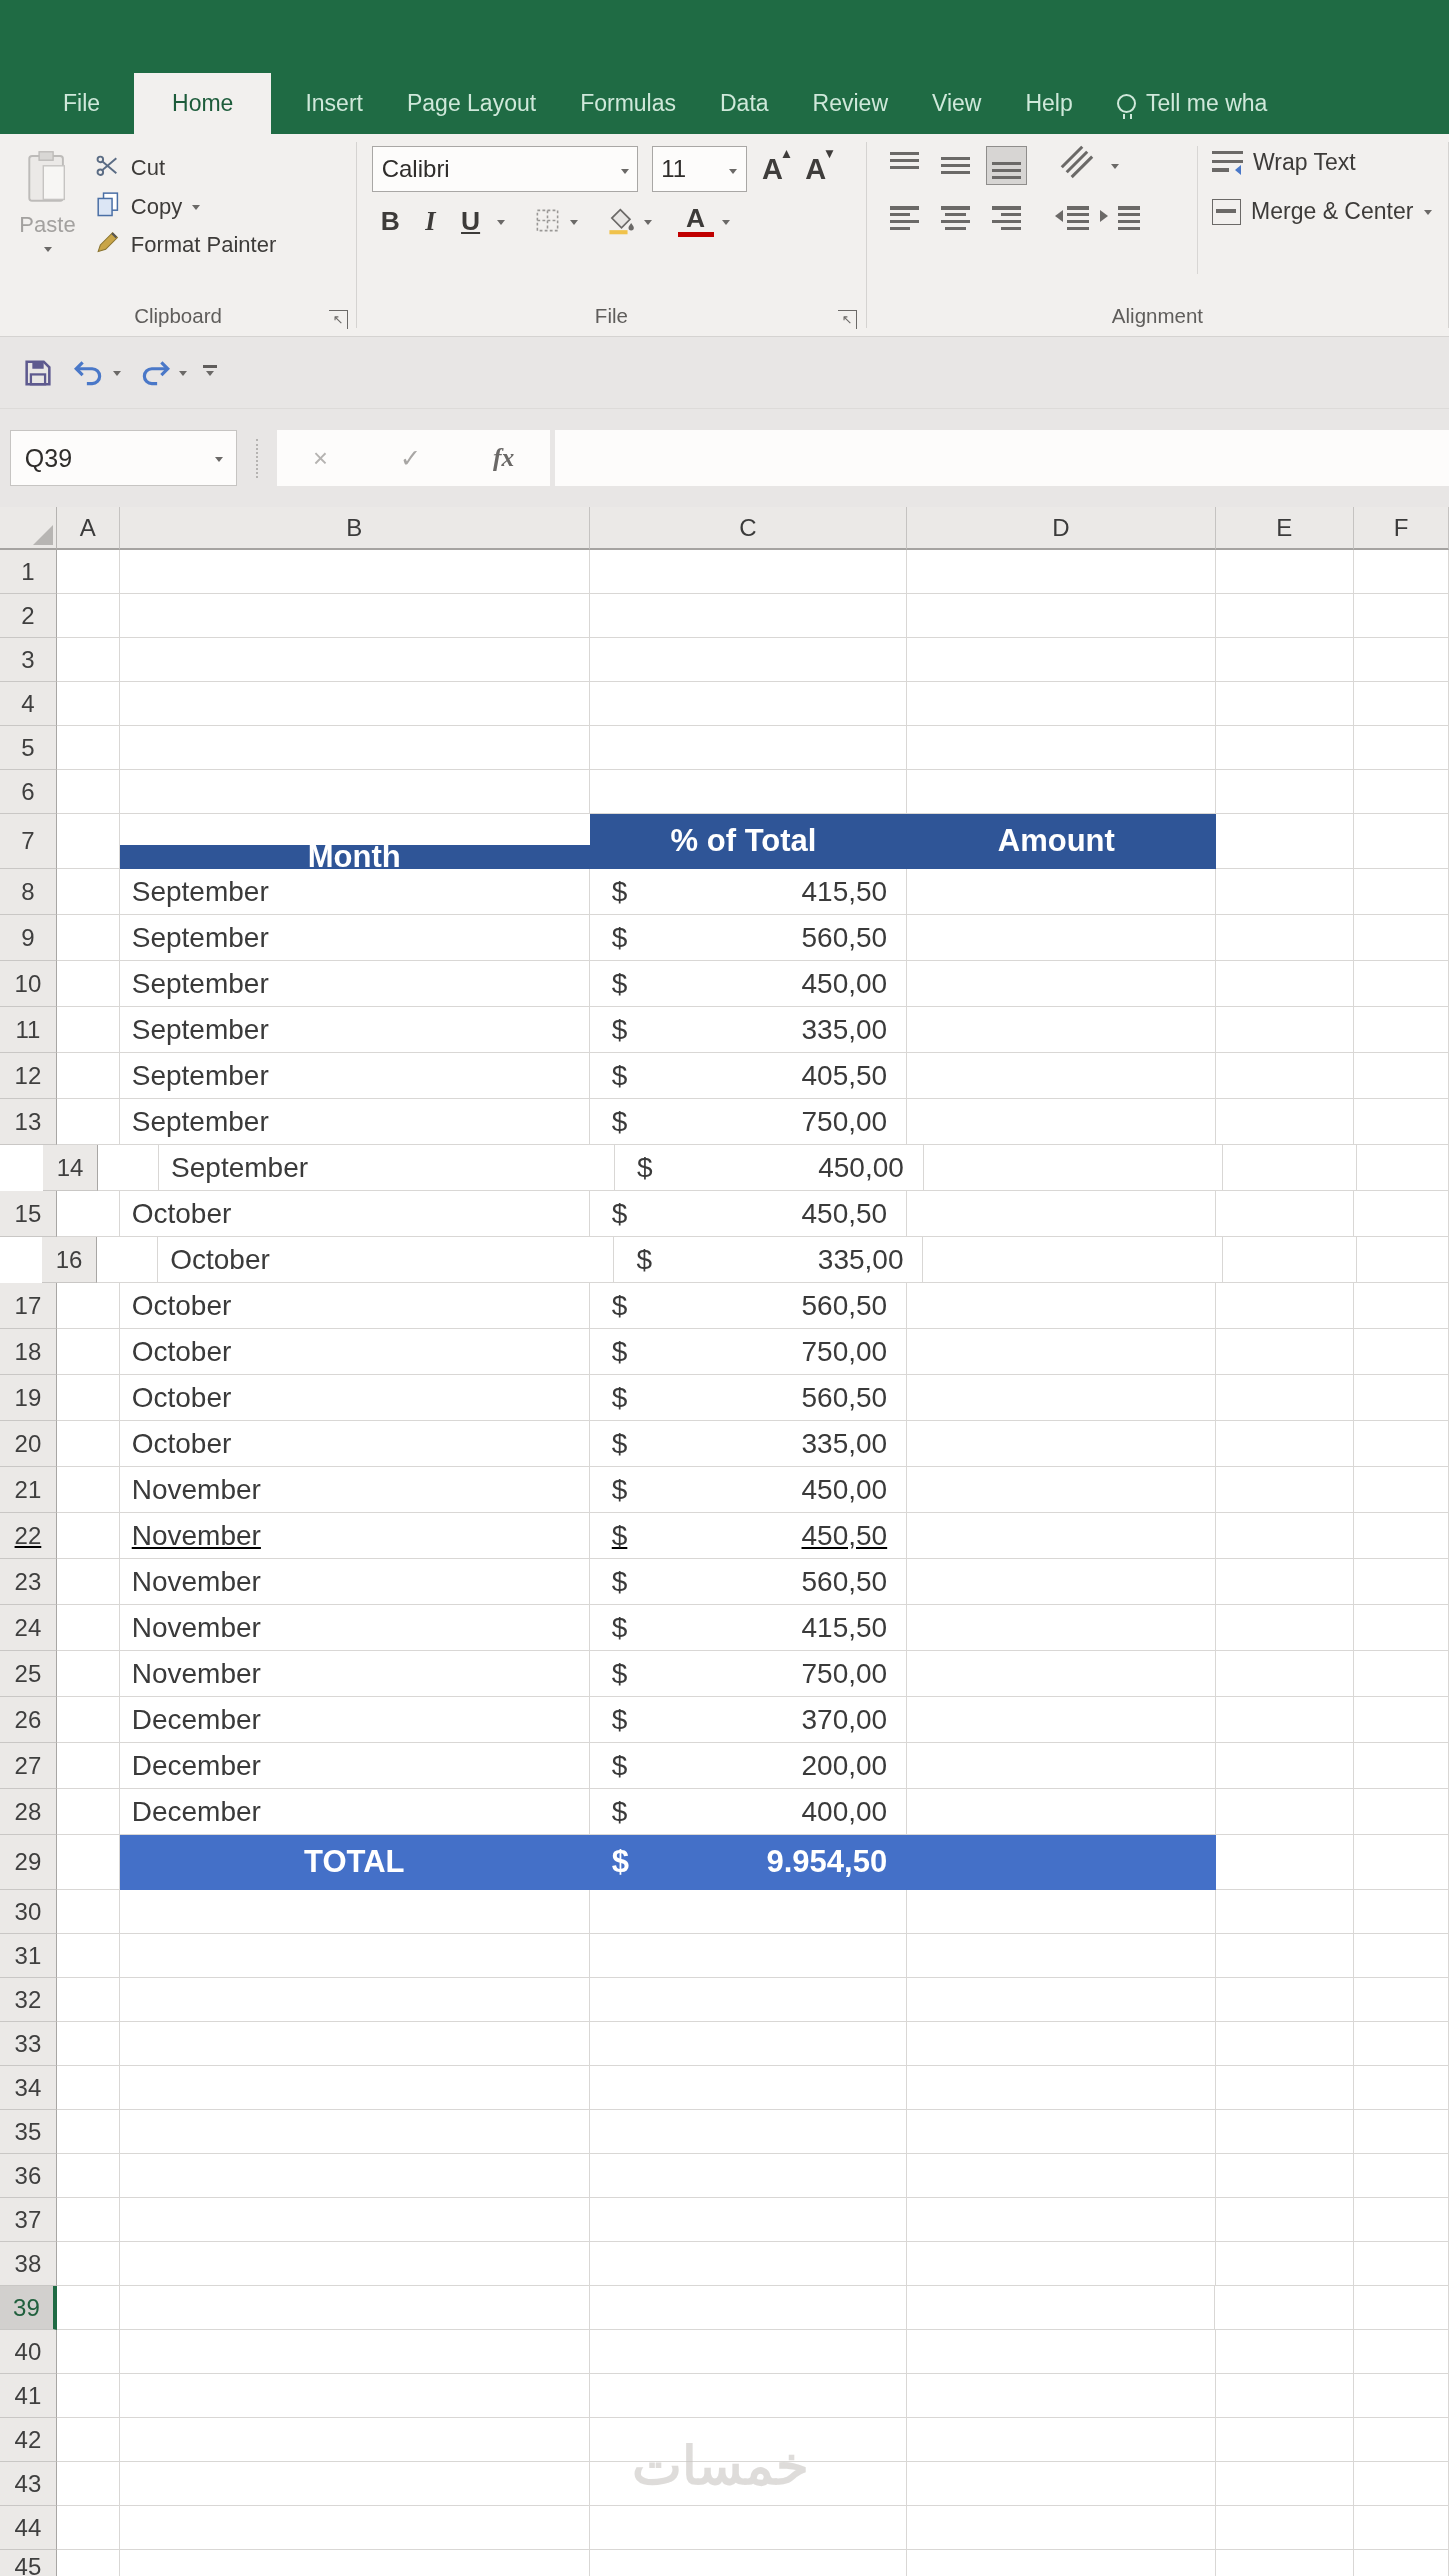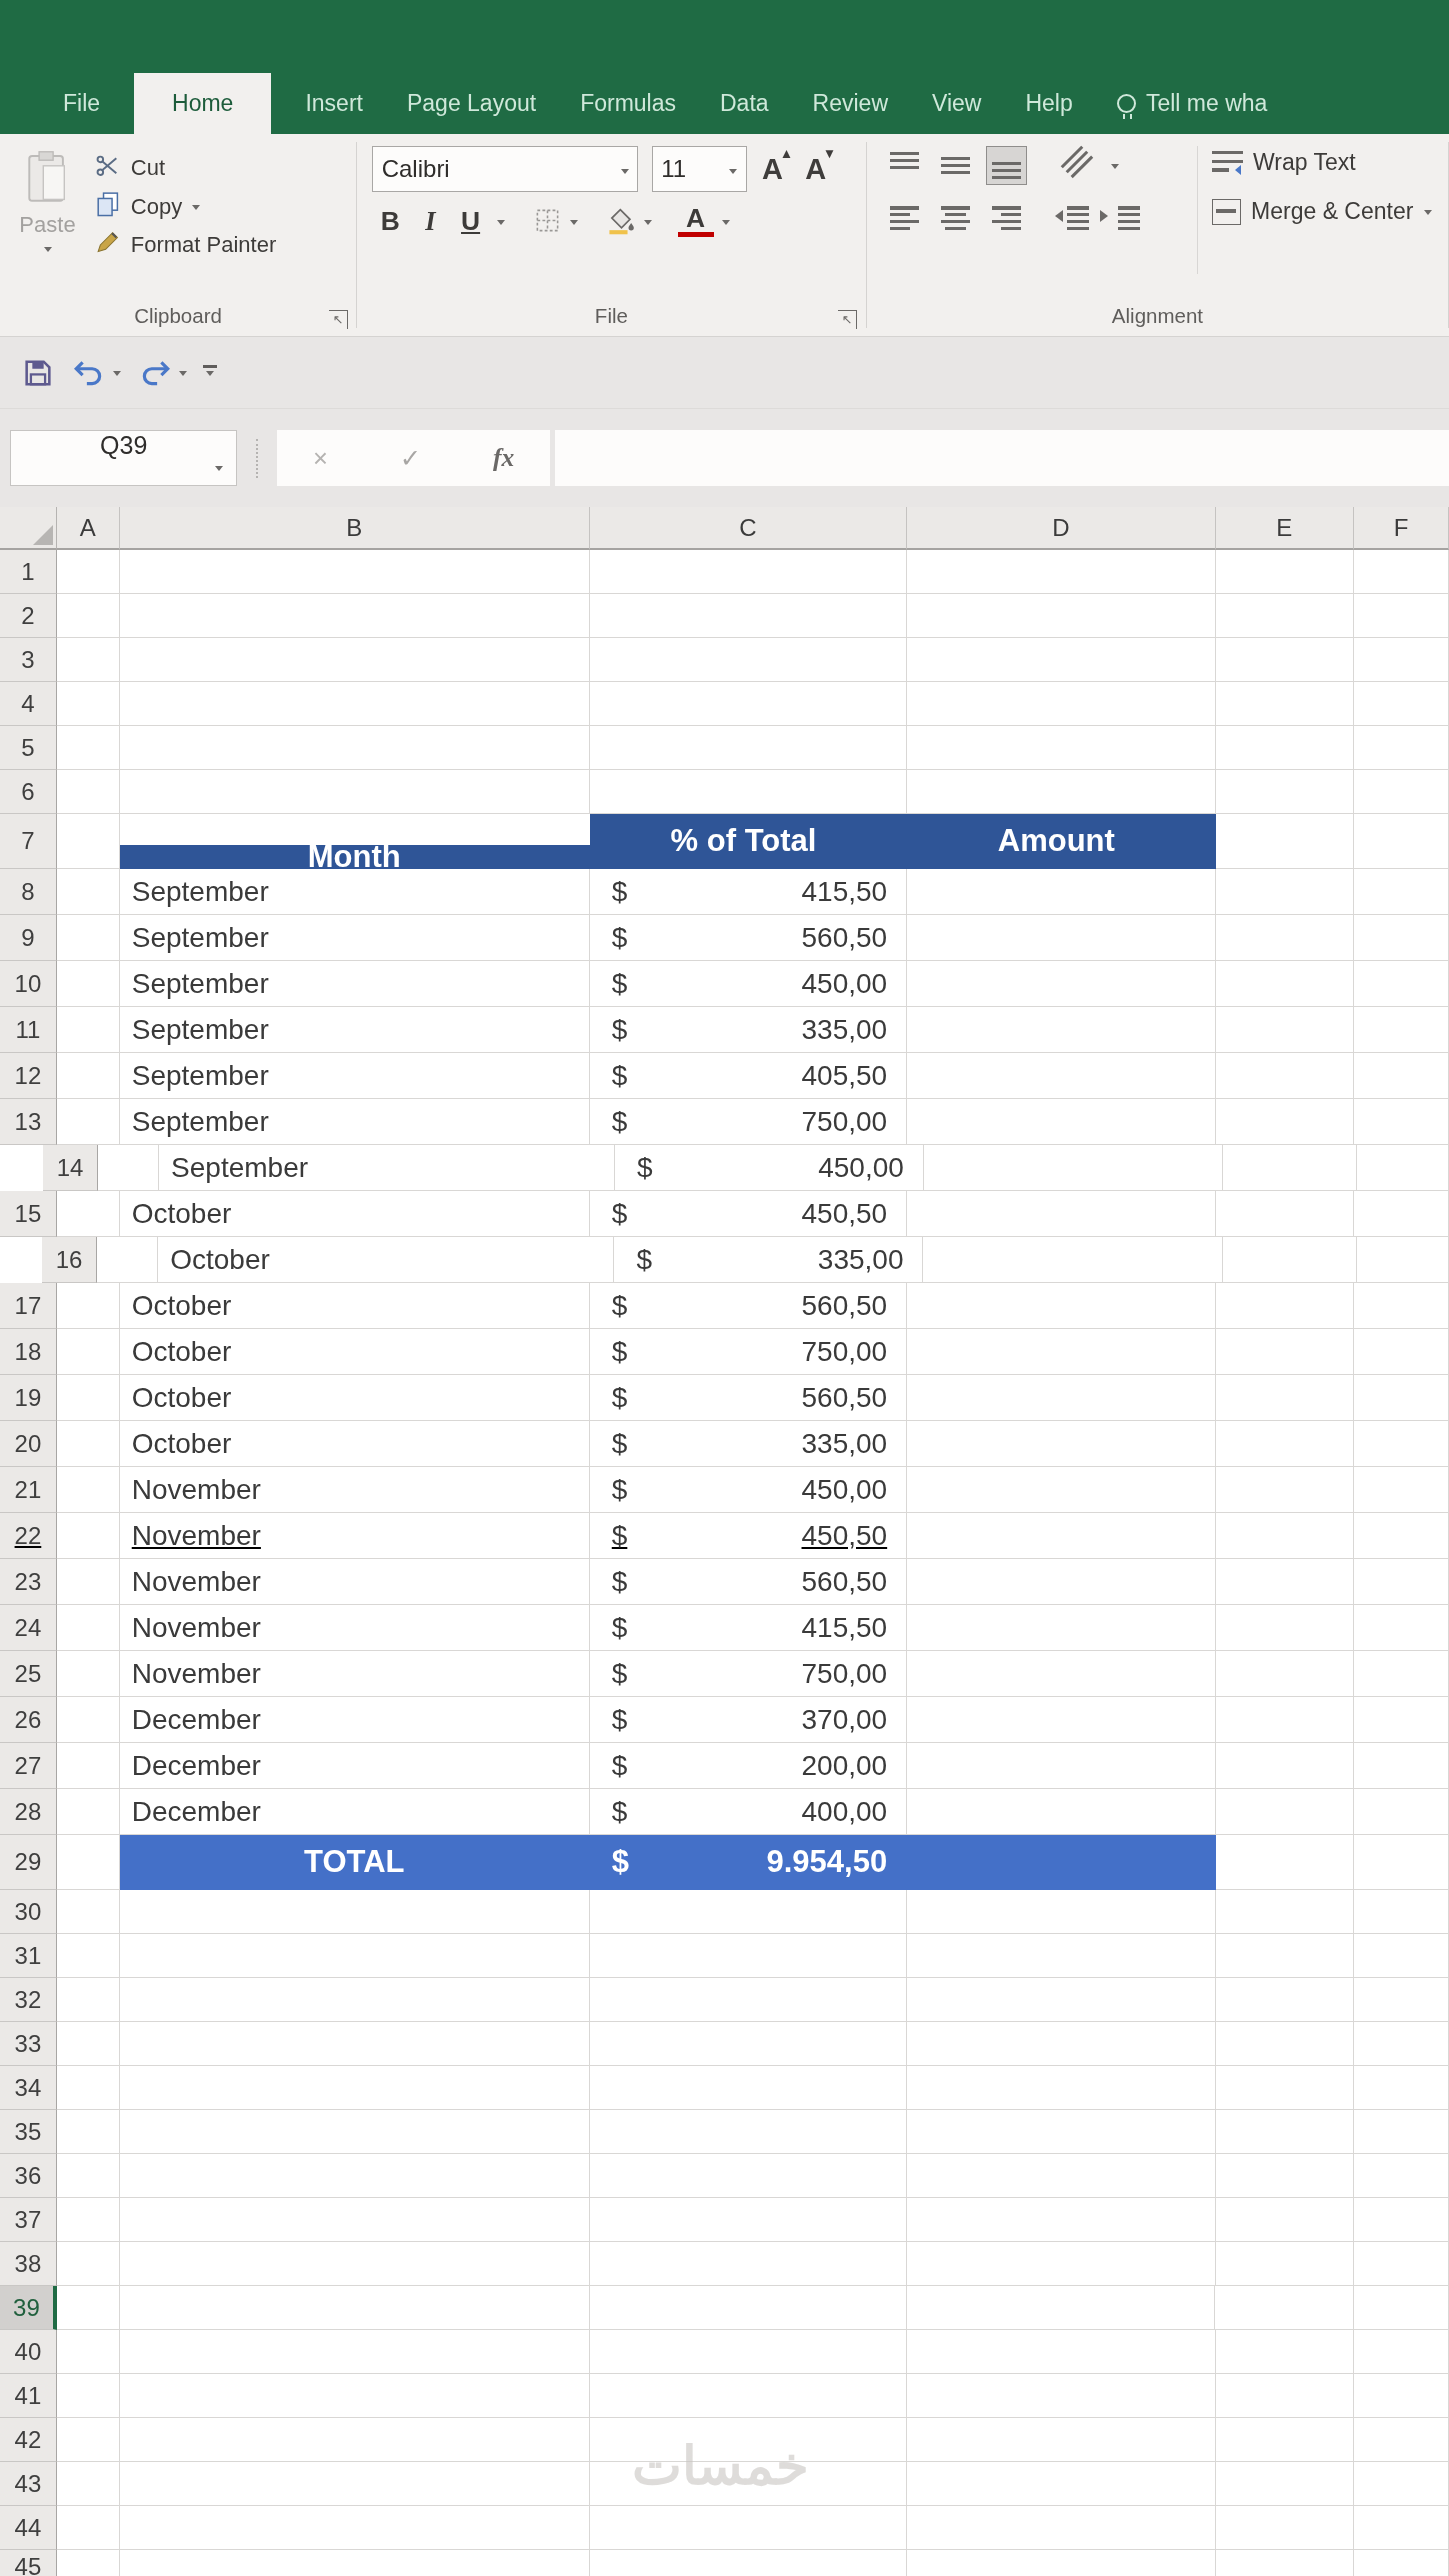--- a/index.html
+++ b/index.html
@@ -103,21 +103,21 @@
   .qat{ height:72px; background:var(--strip-bg); display:flex; align-items:center;
     padding-left:20.5px; gap:15.3px; border-bottom:0.9px solid #dddbd9; }
   .qbtn{ display:flex; align-items:center; gap:5.1px; }
   .custicon{ width:15.3px; display:flex; flex-direction:column; align-items:center; }
   .custicon i{ width:13.6px; height:2.6px; background:#5f5d5b; margin-bottom:2.6px; }
 
   
   .frow{ height:98px; background:var(--strip-bg); display:flex; align-items:center;
     padding:0 0 0 10.2px; }
   .namebox{ width:227px; height:56px; background:#fdfcfb; border:0.9px solid #c6c4c2;
-    display:flex; align-items:center; padding:0 13.6px; font-size:25px; color:#2f2d2b;flex-direction:column; }
+    display:flex; align-items:center; padding:0 13.6px; font-size:25px; color:#2f2d2b; }
   .namebox .tri{ margin-left:auto; }
   .fsep{ height:39px; border-left:2.6px dotted #b5b3b1; margin:0 19px; }
   .fxbox{ width:273px; height:56px; background:#fdfcfb; display:flex; align-items:center;
     justify-content:space-around; color:#b5b3b1; font-size:25.6px; }
   .fxbox .ok{ color:#a8a6a4; }
   .fxbox .fx{ color:#6a6866; font-family:"Liberation Serif",serif; font-style:italic; font-weight:bold; }
   .finput{ flex:1; height:56px; background:#fdfcfb; margin-left:5.1px; }
 
   
   .sheet{ position:relative; background:#fff; }

